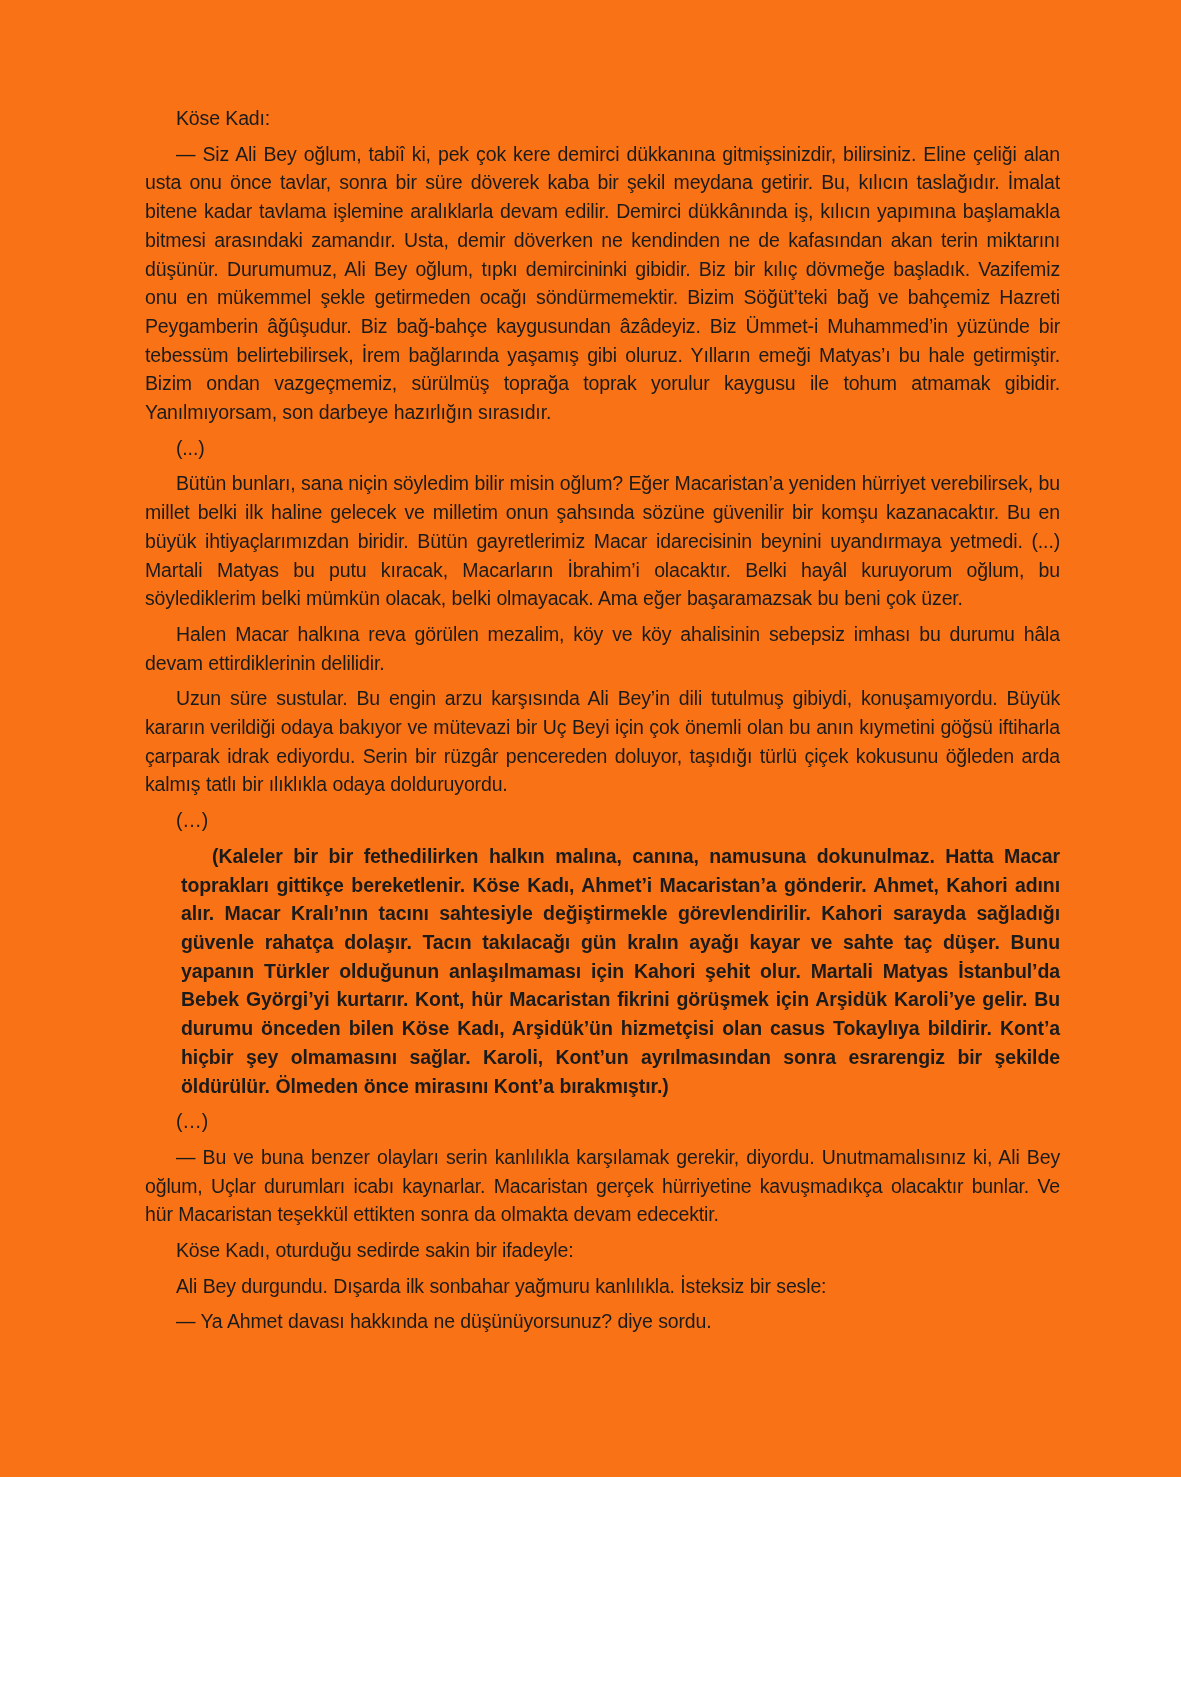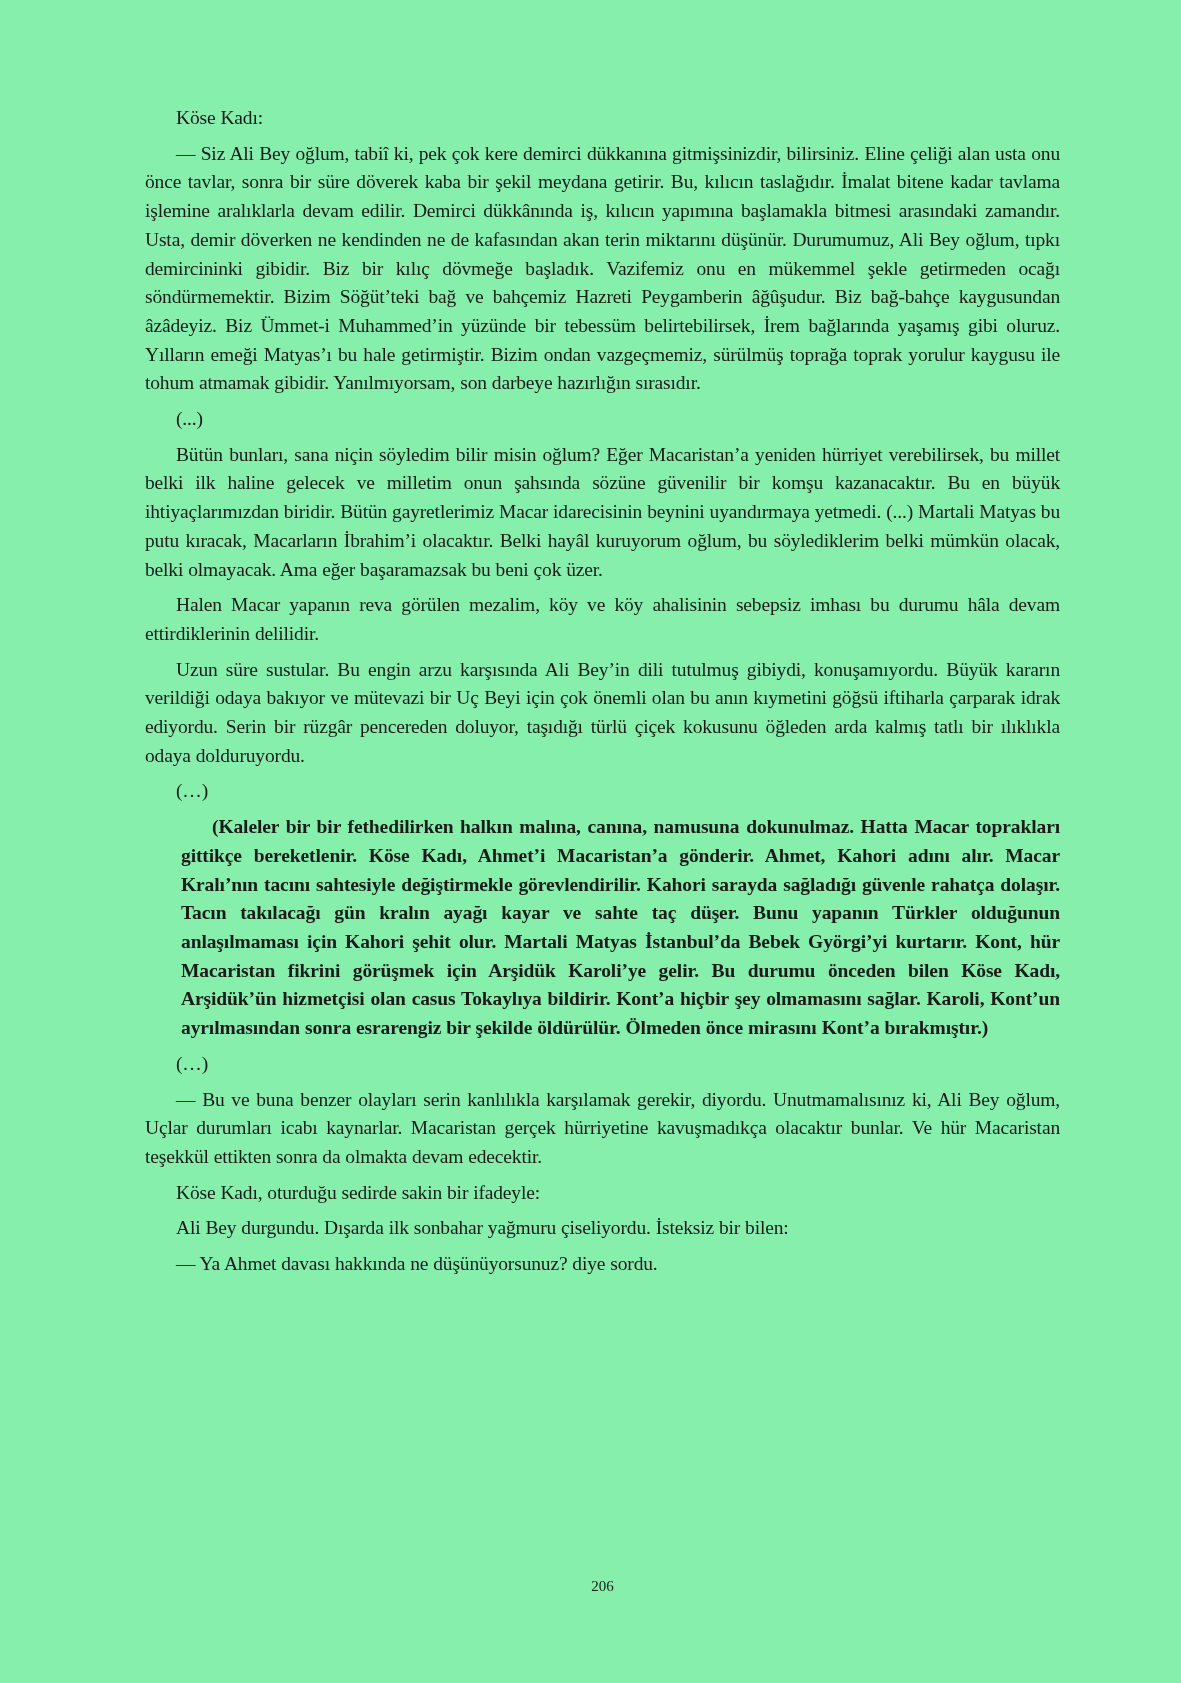--- a/index.html
+++ b/index.html
@@ -3,24 +3,24 @@
 <meta charset="utf-8">
 <style>
   html, body {
     margin: 0;
     padding: 0;
     background: #ffffff;
   }
   .page {
     position: relative;
     width: 1181px;
-    height: 1683px;
-    background: #86efac;
+    height: 1477px;
+    background: #f97316;
     overflow: hidden;
-    font-family: Liberation Serif, serif;
+    font-family: Liberation Sans, sans-serif;
     color: #1b1b1b;
     -webkit-font-smoothing: antialiased;
   }
   .content {
     position: absolute;
     left: 145px;
     top: 104px;
     width: 915px;
   }
   .para {
@@ -59,26 +59,26 @@
 </style>
 </head>
 <body>
 
 <div class="page">
   <div class="content">
     <p class="para heading">Köse Kadı:</p>
     <p class="para">— Siz Ali Bey oğlum, tabiî ki, pek çok kere demirci dükkanına gitmişsinizdir, bilirsiniz. Eline çeliği alan usta onu önce tavlar, sonra bir süre döverek kaba bir şekil meydana getirir. Bu, kılıcın taslağıdır. İmalat bitene kadar tavlama işlemine aralıklarla devam edilir. Demirci dükkânında iş, kılıcın yapımına başlamakla bitmesi arasındaki zamandır. Usta, demir döverken ne kendinden ne de kafasından akan terin miktarını düşünür. Durumumuz, Ali Bey oğlum, tıpkı demircininki gibidir. Biz bir kılıç dövmeğe başladık. Vazifemiz onu en mükemmel şekle getirmeden ocağı söndürmemektir. Bizim Söğüt’teki bağ ve bahçemiz Hazreti Peygamberin âğûşudur. Biz bağ-bahçe kaygusundan âzâdeyiz. Biz Ümmet-i Muhammed’in yüzünde bir tebessüm belirtebilirsek, İrem bağlarında yaşamış gibi oluruz. Yılların emeği Matyas’ı bu hale getirmiştir. Bizim ondan vazgeçmemiz, sürülmüş toprağa toprak yorulur kaygusu ile tohum atmamak gibidir. Yanılmıyorsam, son darbeye hazırlığın sırasıdır.</p>
     <p class="para ellipsis">(...)</p>
     <p class="para">Bütün bunları, sana niçin söyledim bilir misin oğlum? Eğer Macaristan’a yeniden hürriyet verebilirsek, bu millet belki ilk haline gelecek ve milletim onun şahsında sözüne güvenilir bir komşu kazanacaktır. Bu en büyük ihtiyaçlarımızdan biridir. Bütün gayretlerimiz Macar idarecisinin beynini uyandırmaya yetmedi. (...) Martali Matyas bu putu kıracak, Macarların İbrahim’i olacaktır. Belki hayâl kuruyorum oğlum, bu söylediklerim belki mümkün olacak, belki olmayacak. Ama eğer başaramazsak bu beni çok üzer.</p>
-    <p class="para">Halen Macar yapanın reva görülen mezalim, köy ve köy ahalisinin sebepsiz imhası bu durumu hâla devam ettirdiklerinin delilidir.</p>
+    <p class="para">Halen Macar halkına reva görülen mezalim, köy ve köy ahalisinin sebepsiz imhası bu durumu hâla devam ettirdiklerinin delilidir.</p>
     <p class="para">Uzun süre sustular. Bu engin arzu karşısında Ali Bey’in dili tutulmuş gibiydi, konuşamıyordu. Büyük kararın verildiği odaya bakıyor ve mütevazi bir Uç Beyi için çok önemli olan bu anın kıymetini göğsü iftiharla çarparak idrak ediyordu. Serin bir rüzgâr pencereden doluyor, taşıdığı türlü çiçek kokusunu öğleden arda kalmış tatlı bir ılıklıkla odaya dolduruyordu.</p>
     <p class="para ellipsis">(…)</p>
     <p class="para bold">(Kaleler bir bir fethedilirken halkın malına, canına, namusuna dokunulmaz. Hatta Macar toprakları gittikçe bereketlenir. Köse Kadı, Ahmet’i Macaristan’a gönderir. Ahmet, Kahori adını alır. Macar Kralı’nın tacını sahtesiyle değiştirmekle görevlendirilir. Kahori sarayda sağladığı güvenle rahatça dolaşır. Tacın takılacağı gün kralın ayağı kayar ve sahte taç düşer. Bunu yapanın Türkler olduğunun anlaşılmaması için Kahori şehit olur. Martali Matyas İstanbul’da Bebek Györgi’yi kurtarır. Kont, hür Macaristan fikrini görüşmek için Arşidük Karoli’ye gelir. Bu durumu önceden bilen Köse Kadı, Arşidük’ün hizmetçisi olan casus Tokaylıya bildirir. Kont’a hiçbir şey olmamasını sağlar. Karoli, Kont’un ayrılmasından sonra esrarengiz bir şekilde öldürülür. Ölmeden önce mirasını Kont’a bırakmıştır.)</p>
     <p class="para ellipsis">(…)</p>
     <p class="para">— Bu ve buna benzer olayları serin kanlılıkla karşılamak gerekir, diyordu. Unutmamalısınız ki, Ali Bey oğlum, Uçlar durumları icabı kaynarlar. Macaristan gerçek hürriyetine kavuşmadıkça olacaktır bunlar. Ve hür Macaristan teşekkül ettikten sonra da olmakta devam edecektir.</p>
     <p class="para">Köse Kadı, oturduğu sedirde sakin bir ifadeyle:</p>
-    <p class="para">Ali Bey durgundu. Dışarda ilk sonbahar yağmuru çiseliyordu. İsteksiz bir bilen:</p>
+    <p class="para">Ali Bey durgundu. Dışarda ilk sonbahar yağmuru kanlılıkla. İsteksiz bir sesle:</p>
     <p class="para">— Ya Ahmet davası hakkında ne düşünüyorsunuz? diye sordu.</p>
   </div>
   <div class="footer">
     <span class="page-number">206</span>
   </div>
 </div>
 
 </body></html>

